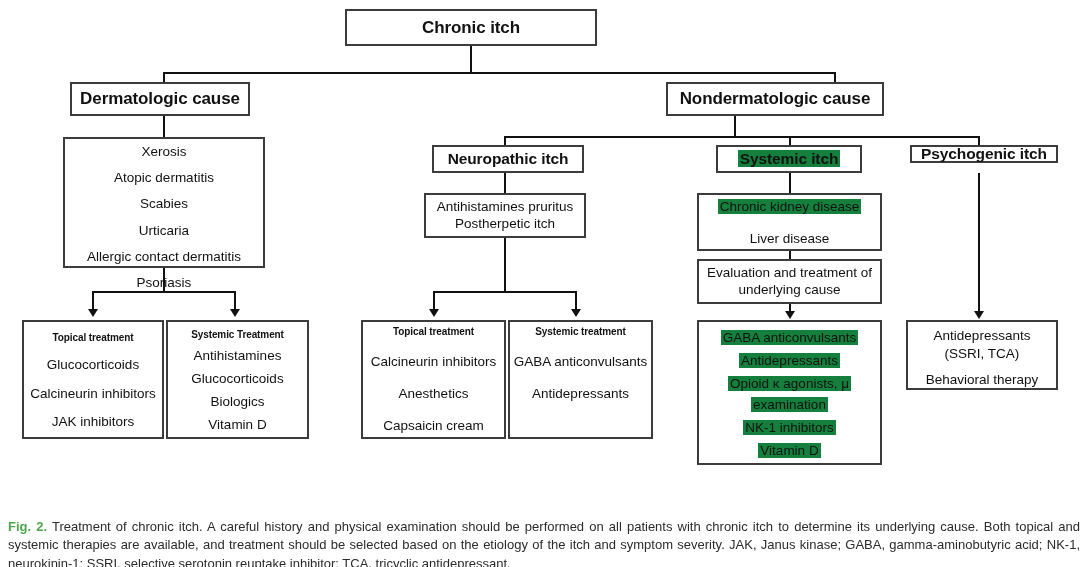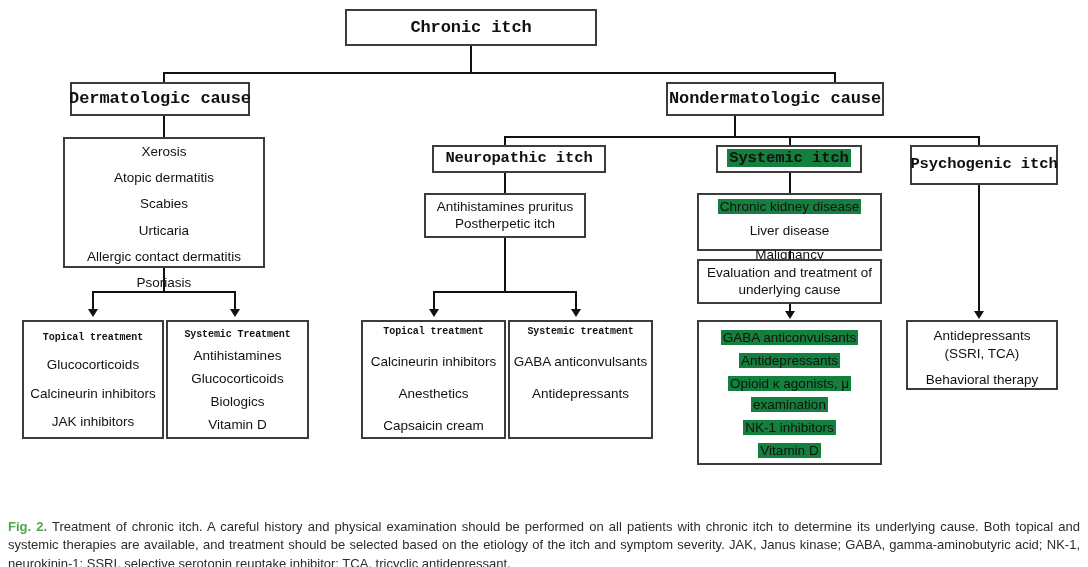--- a/index.html
+++ b/index.html
@@ -34,21 +34,20 @@
     z-index: 3;
   }
   .box.center-v { justify-content: center; }
 
   .hdr {
     font-weight: bold;
     font-size: 15.5px;
     line-height: 1.15;
     letter-spacing: -0.1px;
     white-space: nowrap;
-    font-family: Liberation Mono, monospace;
   }
   .hdr.big { font-size: 17px; }
   .hdr.small { font-size: 10px; }
 
   .item {
     font-size: 13.5px;
     line-height: 1.2;
     white-space: nowrap;
   }
   .item.wrap { white-space: normal; }
@@ -157,21 +156,21 @@
     <span class="hdr big">Nondermatologic cause</span>
   </div>
 
   <div class="vline" style="left:734px; top:116px; height:21px;"></div>
 
   <div class="hline" style="left:504px; top:136px; width:476px;"></div>
   <div class="vline" style="left:504px; top:136px; height:11px;"></div>
   <div class="vline" style="left:789px; top:136px; height:11px;"></div>
   <div class="vline" style="left:978px; top:136px; height:11px;"></div>
 
-  <div class="box center-v" style="left:432px; top:145px; width:174px; height:28px;">
+  <div class="box center-v" style="left:432px; top:145px; width:152px; height:28px;">
     <span class="hdr">Neuropathic itch</span>
   </div>
   <div class="vline" style="left:504px; top:173px; height:21px;"></div>
 
   <div class="box center-v" style="left:424px; top:193px; width:162px; height:45px;">
     <span class="item">Antihistamines pruritus</span>
     <span class="item">Postherpetic itch</span>
   </div>
 
   <div class="vline" style="left:504px; top:238px; height:54px;"></div>
@@ -194,21 +193,21 @@
     <span class="item">Antidepressants</span>
   </div>
 
   <div class="box center-v" style="left:716px; top:145px; width:146px; height:28px;">
     <span class="hdr">
       <span class="hl">Systemic itch</span>
     </span>
   </div>
   <div class="vline" style="left:789px; top:173px; height:21px;"></div>
 
-  <div class="box" style="left:697px; top:193px; width:185px; height:58px; padding-top:4px; gap:8px;">
+  <div class="box" style="left:697px; top:193px; width:185px; height:58px; padding-top:4px; gap:16px;">
     <span class="item">
       <span class="hl">Chronic kidney disease</span>
     </span>
     <span class="item">Liver disease</span>
     <span class="item">Malignancy</span>
   </div>
 
   <div class="vline" style="left:789px; top:251px; height:9px;"></div>
 
   <div class="box center-v" style="left:697px; top:259px; width:185px; height:45px; padding:0 3px;">
@@ -232,21 +231,21 @@
       <span class="hl">examination</span>
     </span>
     <span class="item">
       <span class="hl">NK-1 inhibitors</span>
     </span>
     <span class="item">
       <span class="hl">Vitamin D</span>
     </span>
   </div>
 
-  <div class="box center-v" style="left:910px; top:145px; width:148px; height:40px;">
+  <div class="box center-v" style="left:910px; top:145px; width:148px; height:18px;">
     <span class="hdr">Psychogenic itch</span>
   </div>
   <div class="vline" style="left:978px; top:173px; height:139px;"></div>
   <div class="arrow" style="left:974px; top:311px;"></div>
 
   <div class="box" style="left:906px; top:320px; width:152px; height:70px; padding-top:6px; gap:2px;">
     <span class="item">Antidepressants</span>
     <span class="item">(SSRI, TCA)</span>
     <span class="item" style="margin-top:8px;">Behavioral therapy</span>
   </div>

